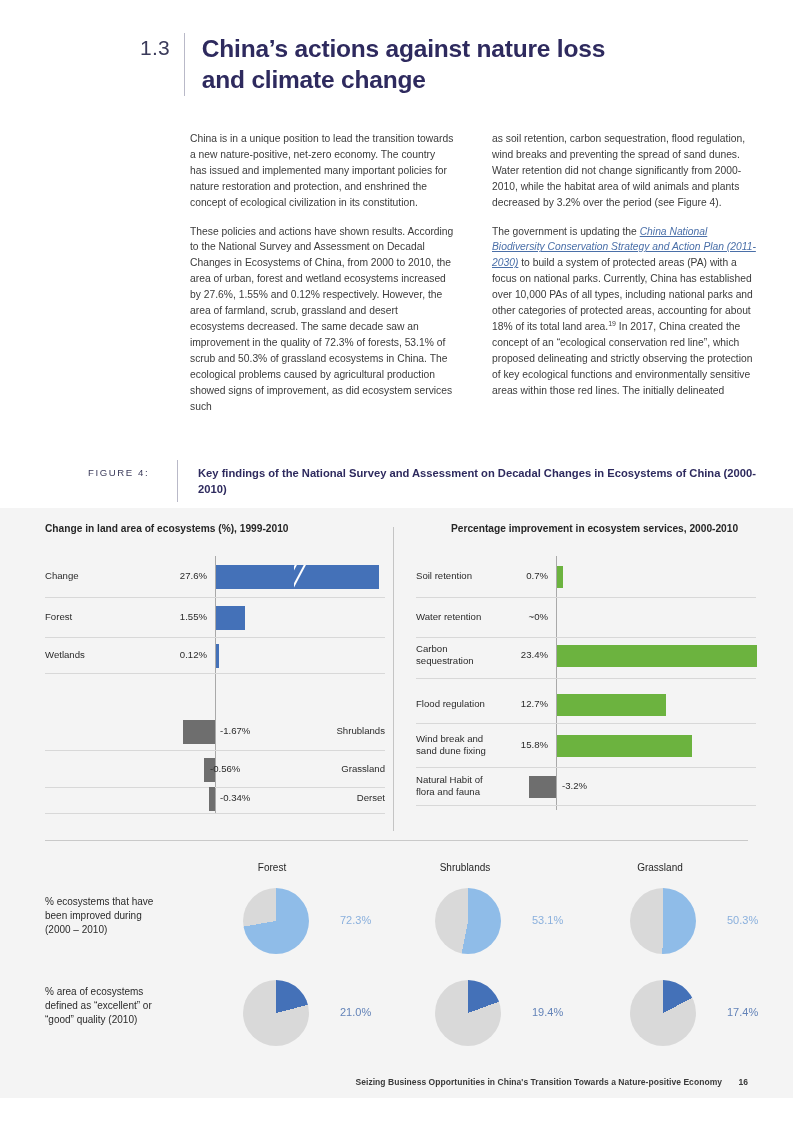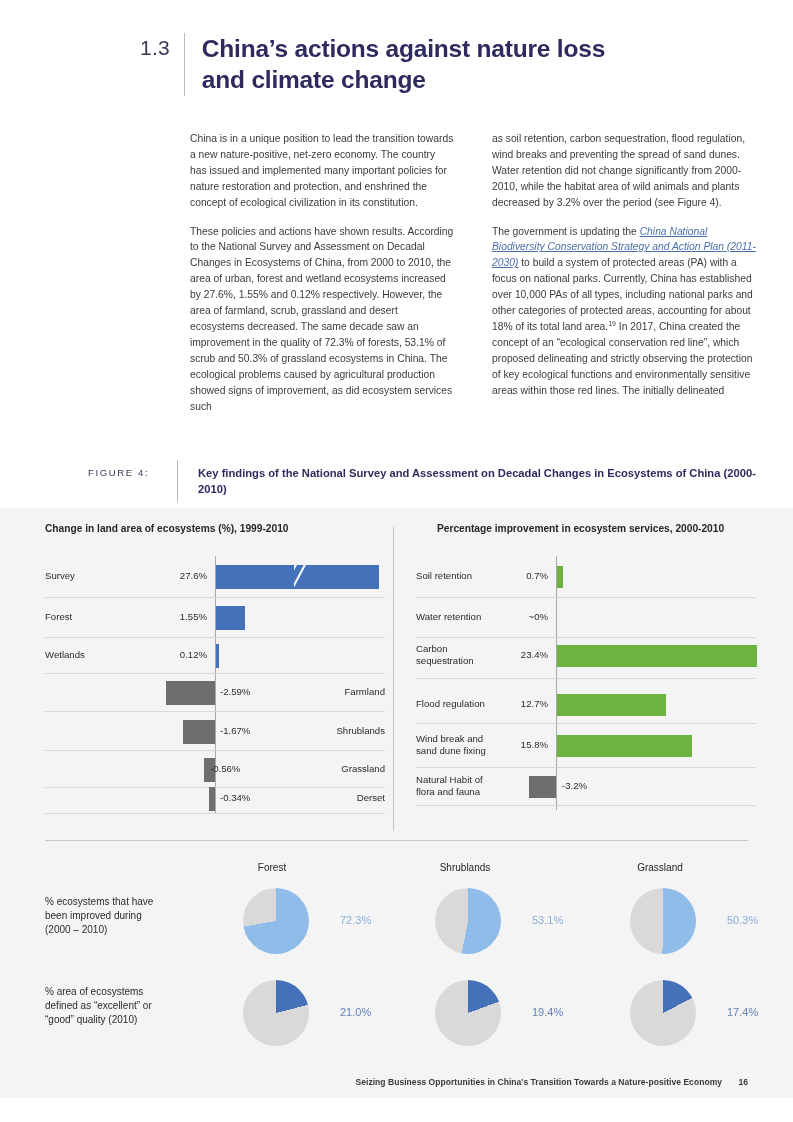--- a/index.html
+++ b/index.html
@@ -51,21 +51,21 @@
   
   .panel {
     position: absolute; left: 0; top: 508px; width: 793px; height: 590px;
     background: #f4f4f4;
   }
 
   .chart-title {
     position: absolute; font-size: 10.2px; font-weight: bold; color: #262626;
   }
   #title-left  { left: 45px;  top: 523px; }
-  #title-right { left: 426px; top: 523px; padding-left: 11px; }
+  #title-right { left: 440px; top: 523px; padding-left: 11px; }
 
   .vdivider {
     position: absolute; left: 393px; top: 527px; width: 1px; height: 304px;
     background: #c4c4c4;
   }
   .hdivider {
     position: absolute; left: 45px; top: 840px; width: 703px; height: 1px;
     background: #c9c9c9;
   }
 
@@ -158,40 +158,34 @@
   <div class="bchart" id="bchart-left">
       <div class="zeroline" style="left: 170px; top: 4px; height: 258px;"></div>
       <div class="brow" style="top: 4px; height: 42px;">
         <div class="sep"></div>
         <div class="bar bar-pos-blue" style="height: 24px; top: 9px; width: 163px; left: 171px;">
           <div class="breakmark" style="left: 78px;">
             <i style="left: 4px;"></i>
             <i style="left: 13px;"></i>
           </div>
         </div>
-        <div class="blabel" style="left: 0px; top: 14px;">Survey</div>
+        <div class="blabel" style="left: 0px; top: 14px;">Change</div>
         <div class="bvalue" style="right: 178px; top: 14px;">27.6%</div>
       </div>
       <div class="brow" style="top: 46px; height: 40px;">
         <div class="sep"></div>
         <div class="bar bar-pos-blue" style="height: 24px; top: 8px; width: 29.45px; left: 171px;"></div>
         <div class="blabel" style="left: 0px; top: 13px;">Forest</div>
         <div class="bvalue" style="right: 178px; top: 13px;">1.55%</div>
       </div>
       <div class="brow" style="top: 86px; height: 36px;">
         <div class="sep"></div>
         <div class="bar bar-pos-blue" style="height: 24px; top: 6px; width: 3px; left: 171px;"></div>
         <div class="blabel" style="left: 0px; top: 11px;">Wetlands</div>
         <div class="bvalue" style="right: 178px; top: 11px; text-align: center;">0.12%</div>
-      </div>
-      <div class="brow" style="top: 122px; height: 38px;">
-        <div class="sep"></div>
-        <div class="bar bar-neg-gray" style="height: 24px; top: 7px; width: 49.21px; left: 120.79px;"></div>
-        <div class="bvalue" style="left: 175px; top: 12px;">-2.59%</div>
-        <div class="blabel" style="right: 0px; text-align: right; top: 12px;">Farmland</div>
       </div>
       <div class="brow" style="top: 160px; height: 39px;">
         <div class="sep"></div>
         <div class="bar bar-neg-gray" style="height: 24px; top: 8px; width: 31.73px; left: 138.27px;"></div>
         <div class="bvalue" style="left: 175px; top: 13px;">-1.67%</div>
         <div class="blabel" style="right: 0px; text-align: right; top: 13px;">Shrublands</div>
       </div>
       <div class="brow" style="top: 199px; height: 37px;">
         <div class="sep"></div>
         <div class="bar bar-neg-gray" style="height: 24px; top: 7px; width: 10.64px; left: 159.36px;"></div>

